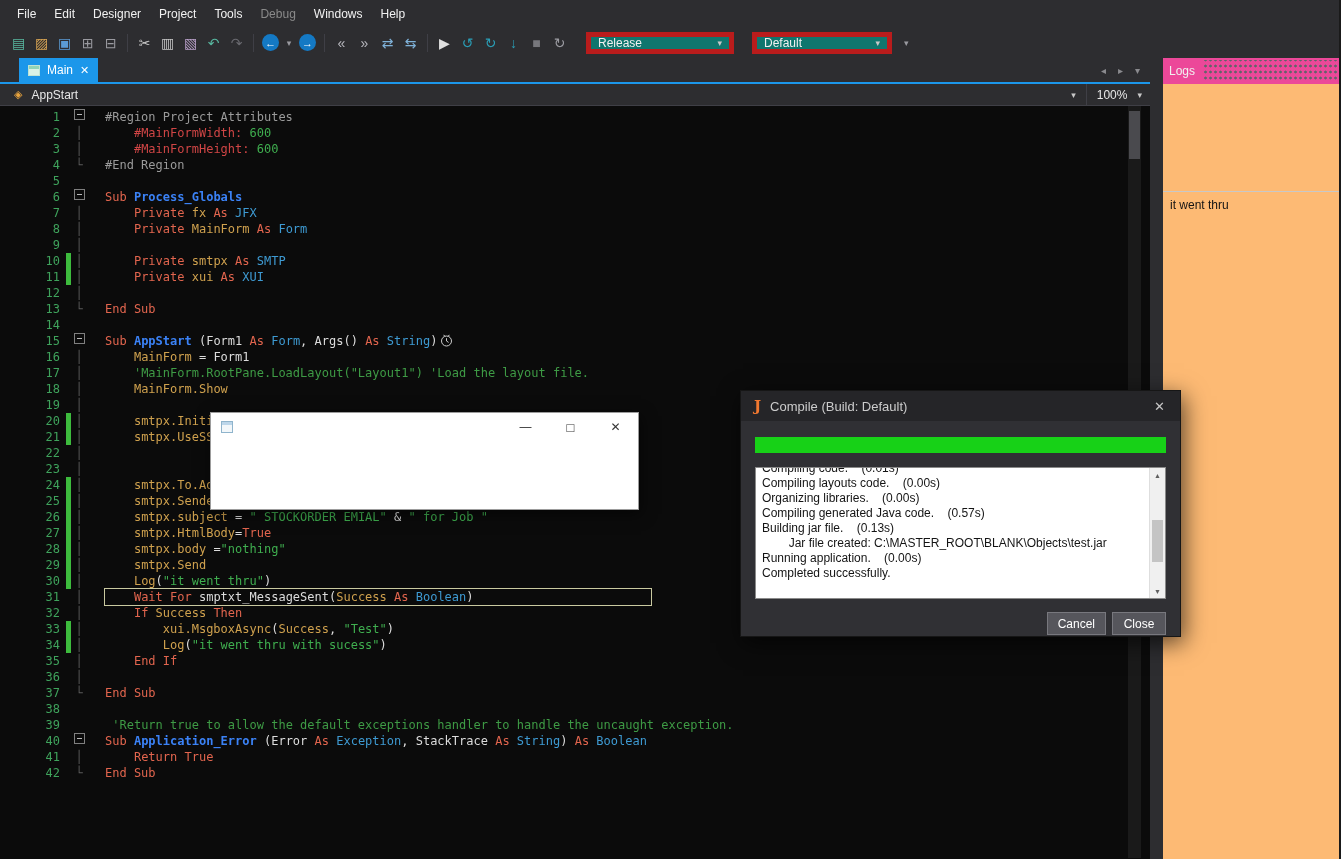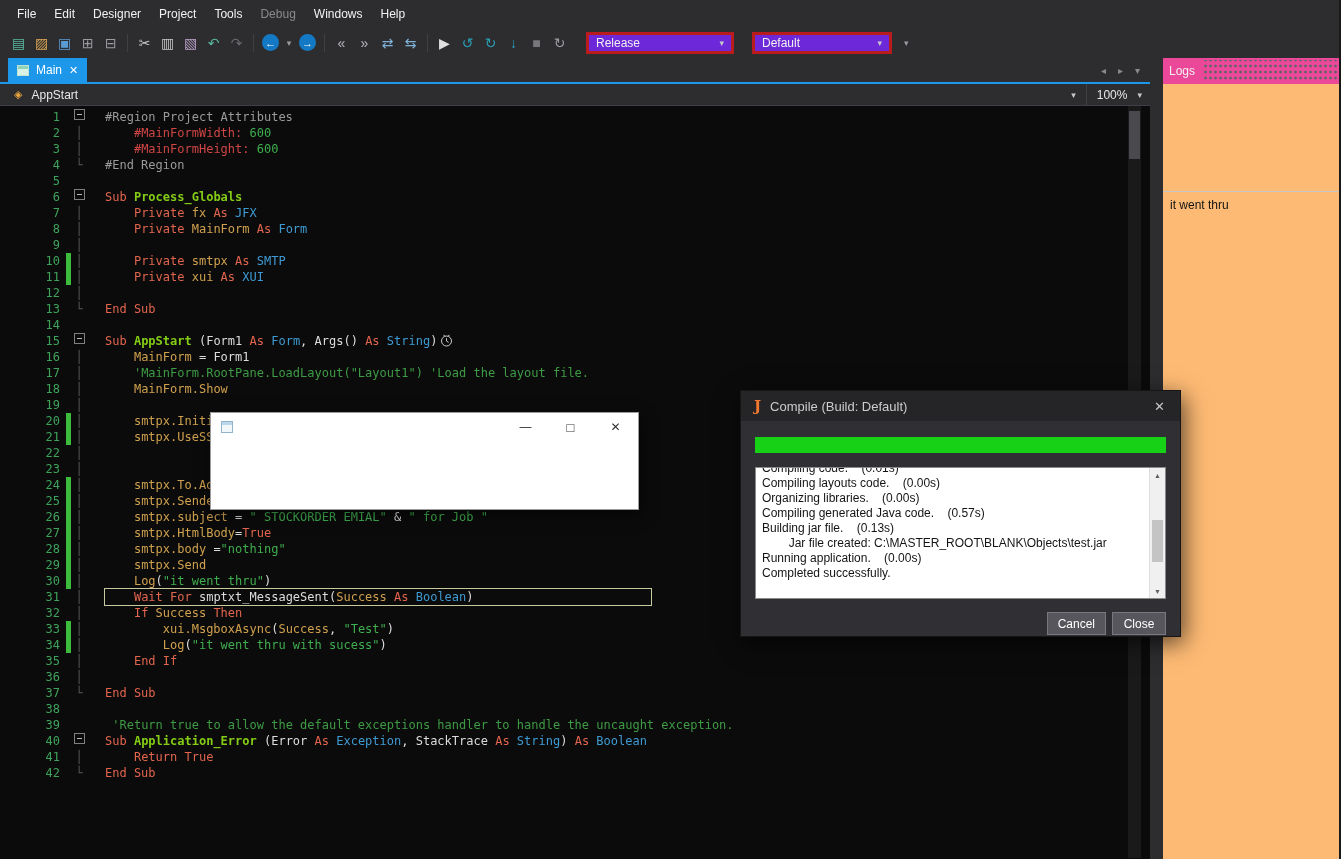--- a/index.html
+++ b/index.html
@@ -13,32 +13,32 @@
   .menu-item.disabled{color:#8a8a8a;}
 
   
   .toolbar{position:absolute;left:0;top:27px;width:100%;height:31px;display:flex;align-items:center;
            padding-left:8px;gap:2px;box-sizing:border-box;background:#2d2d30;}
   .tb-icon{width:21px;height:22px;display:flex;align-items:center;justify-content:center;font-size:14px;}
   .tb-icon.small{width:12px;font-size:9px;}
   .tb-sep{width:1px;height:18px;background:#3f3f46;margin:0 4px;}
   .tb-circle{width:17px;height:17px;border-radius:50%;background:#1479c4;color:#fff;font-size:11px;
              display:flex;align-items:center;justify-content:center;margin:0 2px;}
-  .combo{height:22px;background:#6d28d9;border:3px solid #b91c1c;color:#f1f1f1;font-size:12px;
+  .combo{height:22px;background:#0f766e;border:5px solid #b91c1c;color:#f1f1f1;font-size:12px;
          display:flex;align-items:center;padding:0 7px;box-sizing:border-box;}
   .combo .caret{margin-left:auto;color:#c8c8c8;font-size:9px;padding-left:8px;}
   .combo.release{width:148px;margin-left:14px;}
   .combo.build{width:140px;margin-left:16px;}
   .overflow{color:#9a9aa0;font-size:9px;margin-left:10px;}
 
   
   .tabstrip{position:absolute;left:0;top:58px;width:1150px;height:26px;box-sizing:border-box;
             border-bottom:2px solid #1c97ea;display:flex;align-items:flex-end;background:#2d2d30;}
   .tab{height:24px;background:#1c97ea;color:#fff;display:flex;align-items:center;padding:0 9px;
-       font-size:12px;gap:7px;margin-left:8px;}
+       font-size:12px;gap:7px;margin-left:19px;}
   .tab-icon{width:12px;height:11px;border:1px solid #bfe3d4;background:linear-gradient(#8fd4b8 0 3px,#d9f2e6 3px);box-sizing:border-box;}
   .tab-close{font-size:11px;}
   .tab-nav{margin-left:auto;display:flex;gap:12px;color:#8a8a8e;font-size:10px;align-items:center;
            padding:0 10px 6px 0;}
 
   
   .editor{position:absolute;left:0;top:84px;width:1150px;height:775px;background:#0b0b0b;}
   .navbar{height:21px;background:#2d2d30;display:flex;align-items:center;font-size:12px;color:#e8e8e8;
           border-bottom:1px solid #3f3f46;}
   .mod-icon{color:#e8a33d;margin:0 9px 0 14px;font-size:11px;}
@@ -62,21 +62,21 @@
   .clock{display:inline-block;margin-left:3px;vertical-align:-2px;}
 
   .tk-kw{color:#e2654e;}
   .tk-ty{color:#3e9ad2;}
   .tk-st{color:#3fae4f;}
   .tk-cm{color:#3e9b45;}
   .tk-va{color:#cfa14e;}
   .tk-pl{color:#dcdcdc;}
   .tk-dir{color:#d04545;}
   .tk-gr{color:#9a9a9a;}
-  .tk-sub{color:#84cc16;font-weight:bold;text-align:center;}
+  .tk-sub{color:#3b82f6;font-weight:bold;text-align:center;}
 
   .vscroll{position:absolute;right:9px;top:22px;width:13px;height:752px;background:#1a1a1a;}
   .vthumb{position:absolute;left:1px;top:5px;width:11px;height:48px;background:#4a4a4e;}
 
   .splitter{position:absolute;left:1150px;top:58px;width:13px;height:801px;background:#2d2d30;}
 
   
   .logs{position:absolute;left:1163px;top:58px;width:178px;height:801px;}
   .logs-header{height:26px;background:#ec4899;display:flex;align-items:center;color:#f1f1f1;font-size:12px;}
   .logs-title{padding:0 8px 0 6px;}

